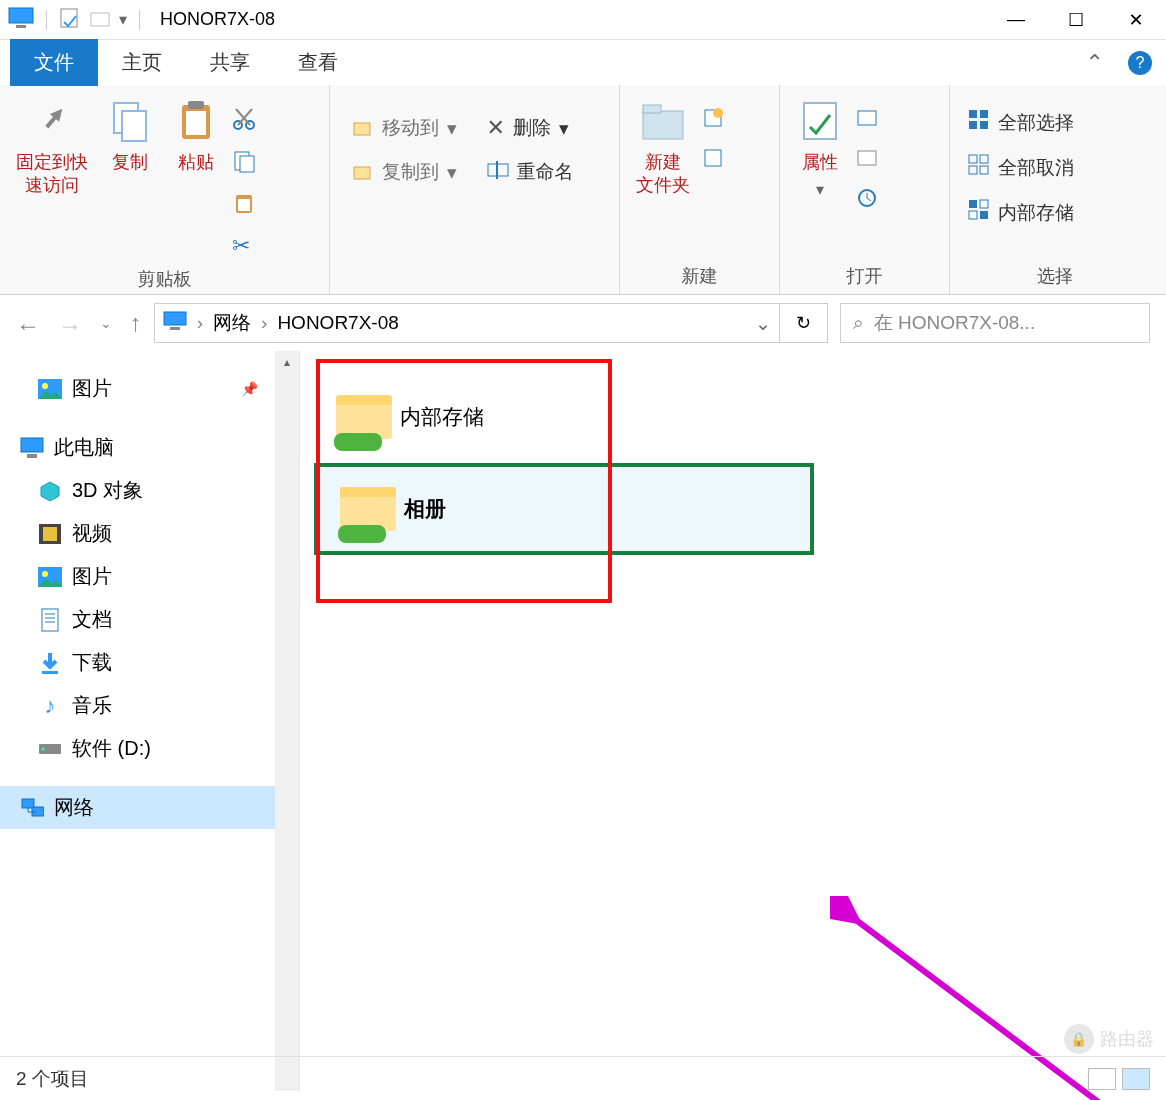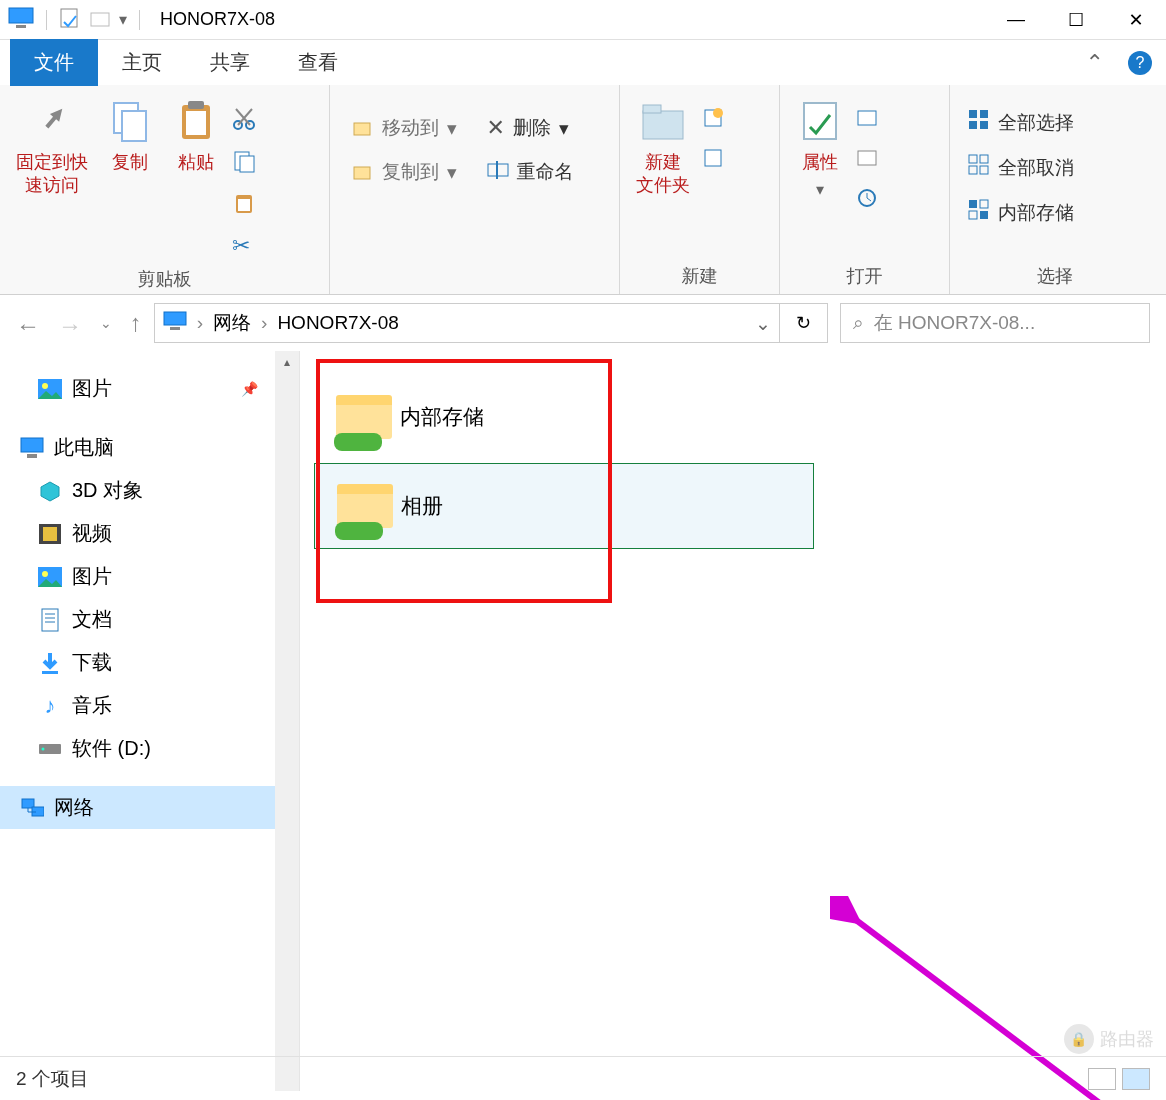--- a/index.html
+++ b/index.html
@@ -50,21 +50,21 @@
 .side-scroll .arrow { font-size: 12px; color: #666; padding: 4px 0;}
 .side-item { display: flex; align-items: center; gap: 10px; padding: 8px 10px 8px 38px; font-size: 20px; cursor: default; }
 .side-item.root { padding-left: 20px; font-weight: normal; }
 .side-item.sel { background: #cce8ff; }
 .side-icon { width: 24px; height: 24px; display: inline-flex; align-items: center; justify-content: center; }
 .pin { margin-left: auto; margin-right: 30px; color: #888; font-size: 14px;}
 
 .contentpane { flex: 1; position: relative; padding: 10px 0 0 10px; }
 .redbox { position: absolute; left: 16px; top: 8px; width: 296px; height: 244px; border: 4px solid #e11; pointer-events: none; }
 .folder-item { display: flex; align-items: center; padding: 10px 14px; width: 500px; font-size: 21px; }
-.folder-item.sel { border: 1px solid #15803d; background: #eef7fb; }
+.folder-item.sel { border: 4px solid #15803d; background: #eef7fb; font-weight: bold; }
 .folder-icon { width: 72px; height: 64px; position: relative; }
 .folder-icon .fld { width: 56px; height: 44px; background: #ffe29a; border-radius: 3px; position: absolute; top: 10px; left: 8px; border-top: 10px solid #ffd570; }
 .folder-icon .pipe { position: absolute; bottom: -2px; left: 6px; width: 48px; height: 18px; background: #4fb43f; border-radius: 8px; }
 
 
 .arrow-svg { position: absolute; left: 530px; top: 545px; pointer-events: none; }
 
 
 .status { position: absolute; bottom: 0; left: 0; right: 0; height: 44px; border-top: 1px solid #e0e0e0; display: flex; align-items: center; padding: 0 16px; font-size: 19px; color: #333; }
 .status .views { margin-left: auto; display: flex; gap: 6px; }

